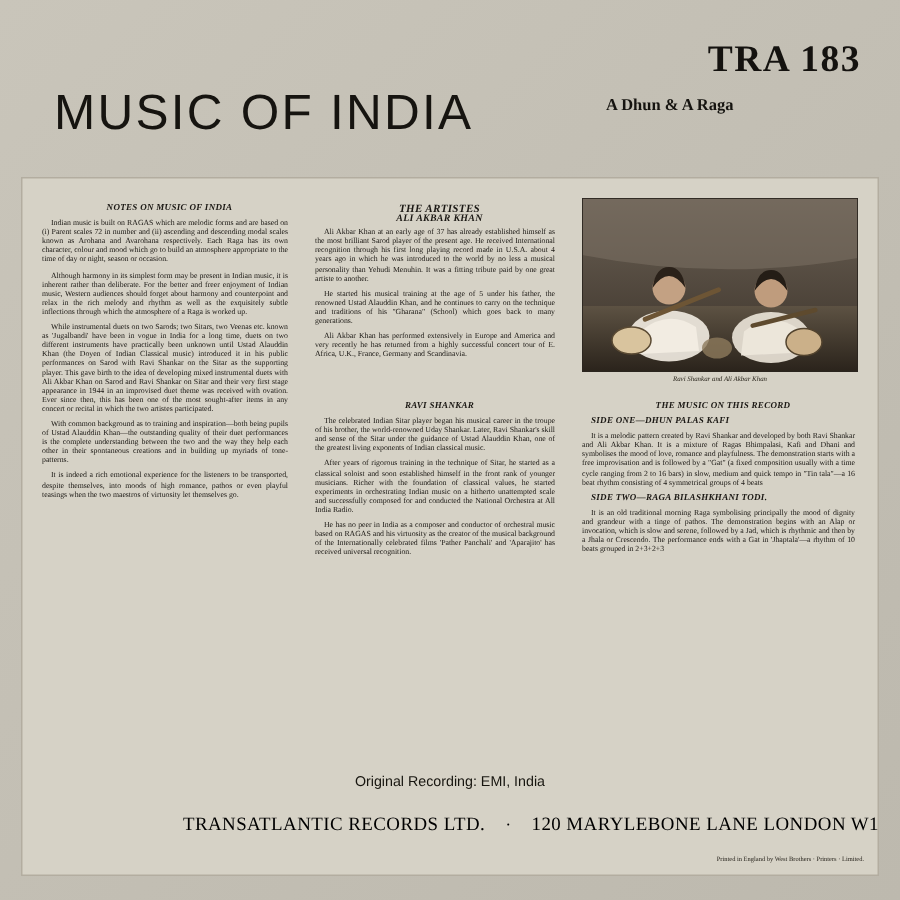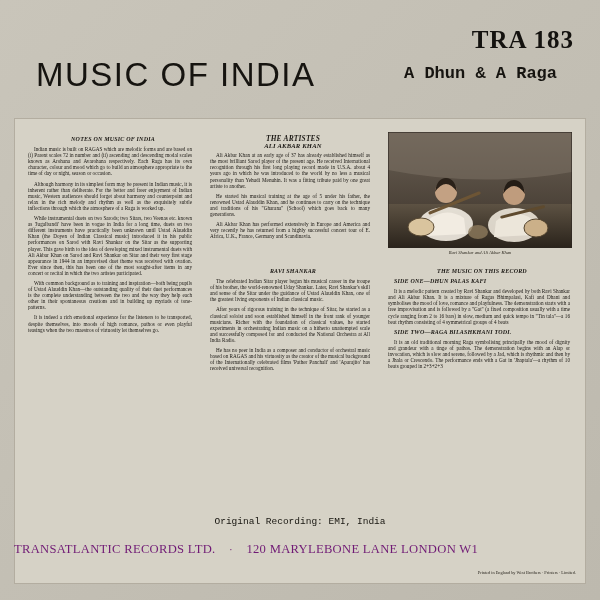--- a/index.html
+++ b/index.html
@@ -38,24 +38,24 @@
     top: 56px;
     font-size: 33px;
     letter-spacing: 1.5px;
     color: #161410;
     font-family: Liberation Sans, sans-serif;
   }
   .title-sub {
     position: absolute;
     left: 404px;
     top: 64px;
-    font-size: 17px;
+    font-size: 11px;
     font-weight: bold;
     color: #161410;
-    font-family: Liberation Mono, monospace;
+    font-family: Liberation Serif, serif;
   }
   
   #panel {
     position: absolute;
     left: 14px;
     top: 118px;
     width: 572px;
     height: 466px;
     background: #d6d2c6;
     box-shadow: inset 0 0 0 1px #b3ada0;
@@ -124,31 +124,31 @@
   }
   
   .orig-rec {
     position: absolute;
     left: 0;
     top: 398px;
     width: 572px;
     text-align: center;
     font-size: 9.5px;
     color: #17150f;
-    font-family: Liberation Mono, monospace;
+    font-family: Liberation Sans, sans-serif;
   }
   .label-line {
     position: absolute;
     left: 0;
     top: 424px;
     width: 572px;
-    text-align: left;
+    text-align: right;
     font-size: 12.6px;
     letter-spacing: 0.3px;
-    color: #701a75;
+    color: #000000;
     font-family: "Liberation Serif", serif;
   }
   .label-line .dot {
     padding: 0 10px;
     font-size: 11px;
   }
   .printed-in {
     position: absolute;
     right: 10px;
     top: 452px;

